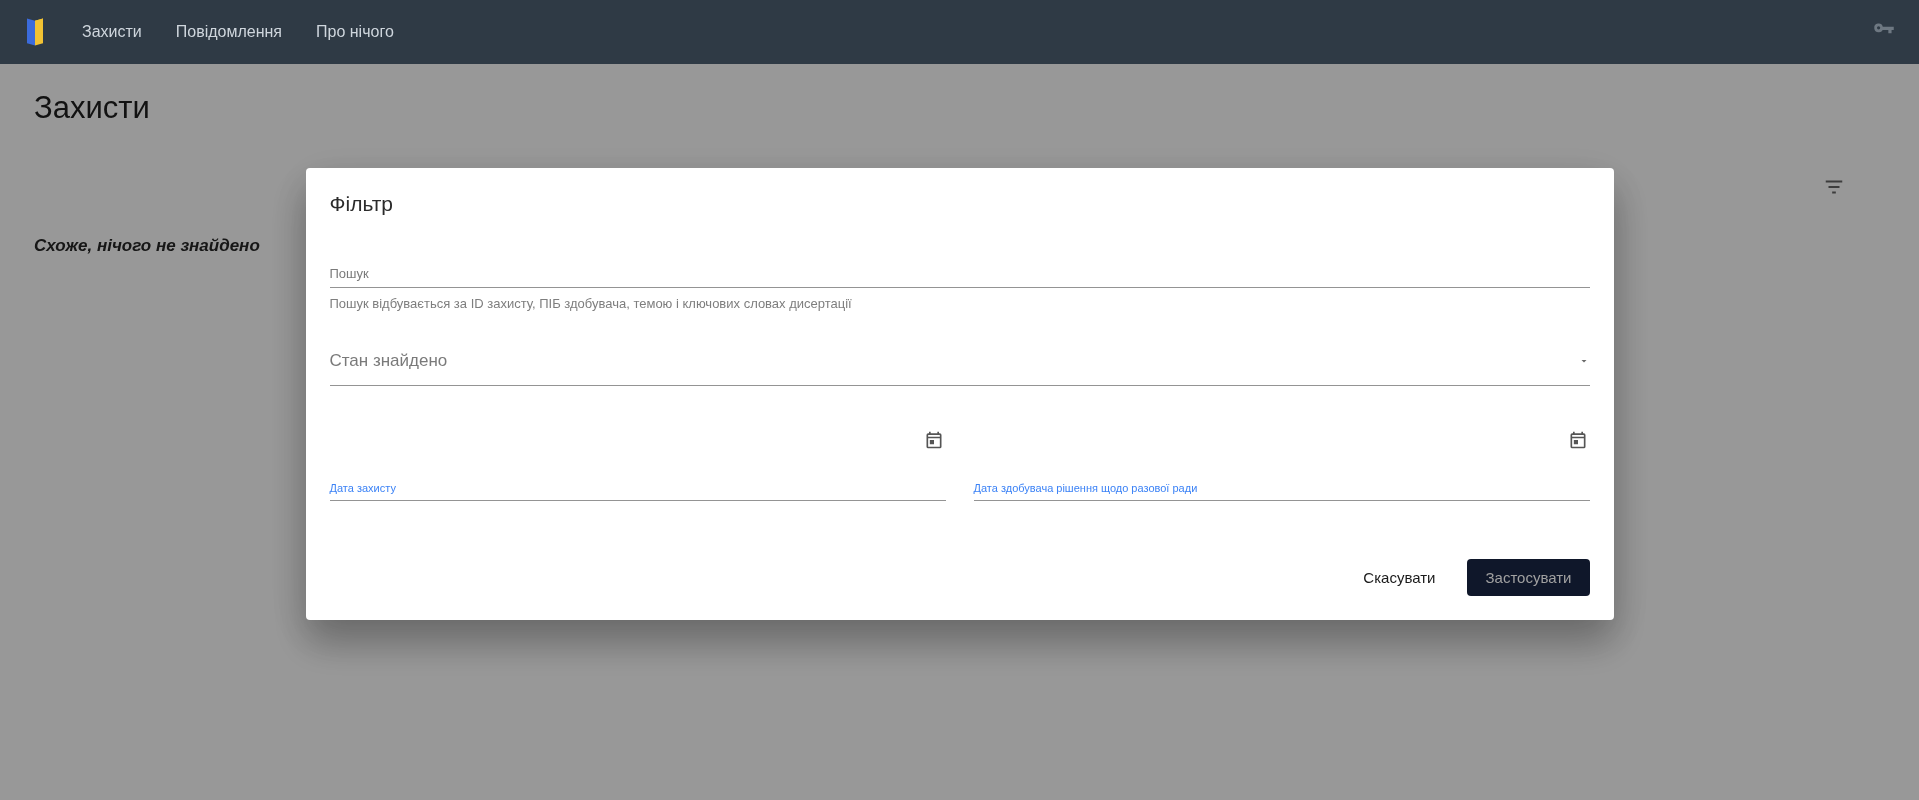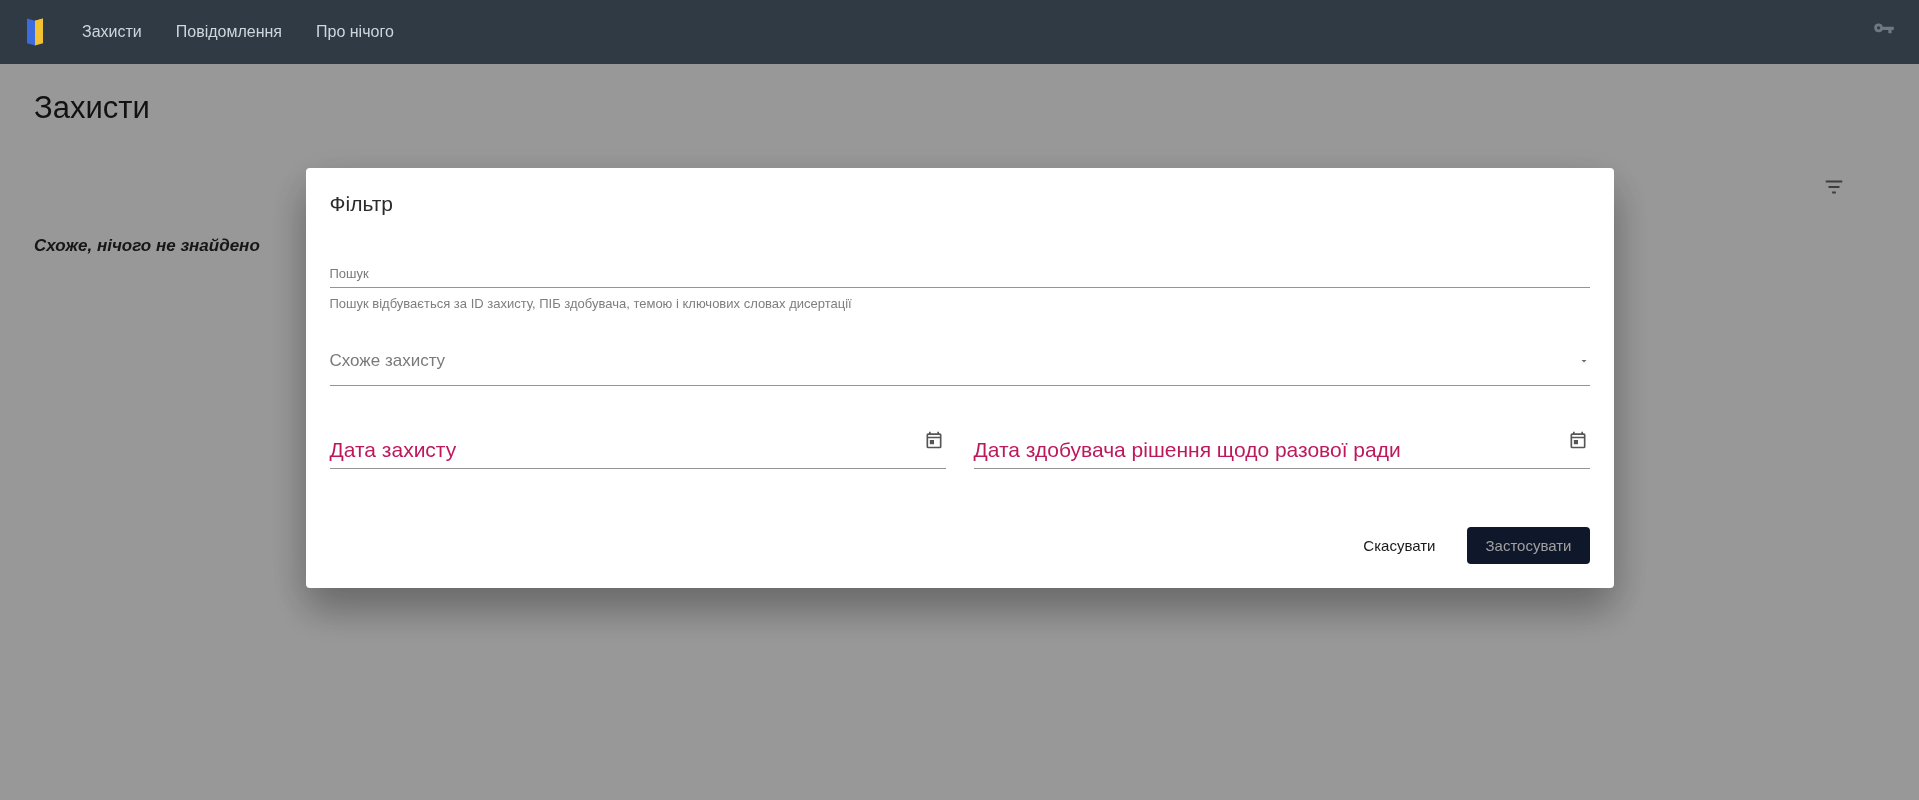--- a/index.html
+++ b/index.html
@@ -129,23 +129,24 @@
     display: grid;
     grid-template-columns: 1fr 1fr;
     gap: 28px;
     margin-top: 52px;
   }
   .date-field {
     position: relative;
   }
   .date-row { display: flex; align-items: center; }
   .date-row .label {
-    font-size: 21px; color: #be185d;
+    font-size: 11px; color: #3b82f6;
     flex: 1;
     padding-bottom: 6px;
+    margin-top: 44px;
   }
   .cal-icon { color: #555; position: absolute; right: 2px; top: -8px; }
   .actions {
     display: flex;
     gap: 14px;
     margin-top: 58px;
     align-items: center;
     justify-content: flex-end;
   }
   .btn {
@@ -209,21 +210,21 @@
 <section class="dialog">
   <h2 class="dialog-title">Фільтр</h2>
 
   <div class="field">
     <input type="text" class="text-input" placeholder="Пошук" style="">
     <div class="field-underline"></div>
   </div>
   <p class="hint">Пошук відбувається за ID захисту, ПІБ здобувача, темою і ключових словах дисертації</p>
 
   <div class="select-row">
-    <span class="label">Схоже захисту</span>
+    <span class="label">Стан знайдено</span>
     <span class="chev">
       <svg width="12" height="12" viewBox="0 0 24 24" fill="currentColor">
           <path d="M7 10l5 5 5-5z"></path>
         </svg>
     </span>
   </div>
   <div class="field-underline"></div>
 
   <div class="date-grid">
     <div class="date-field">

